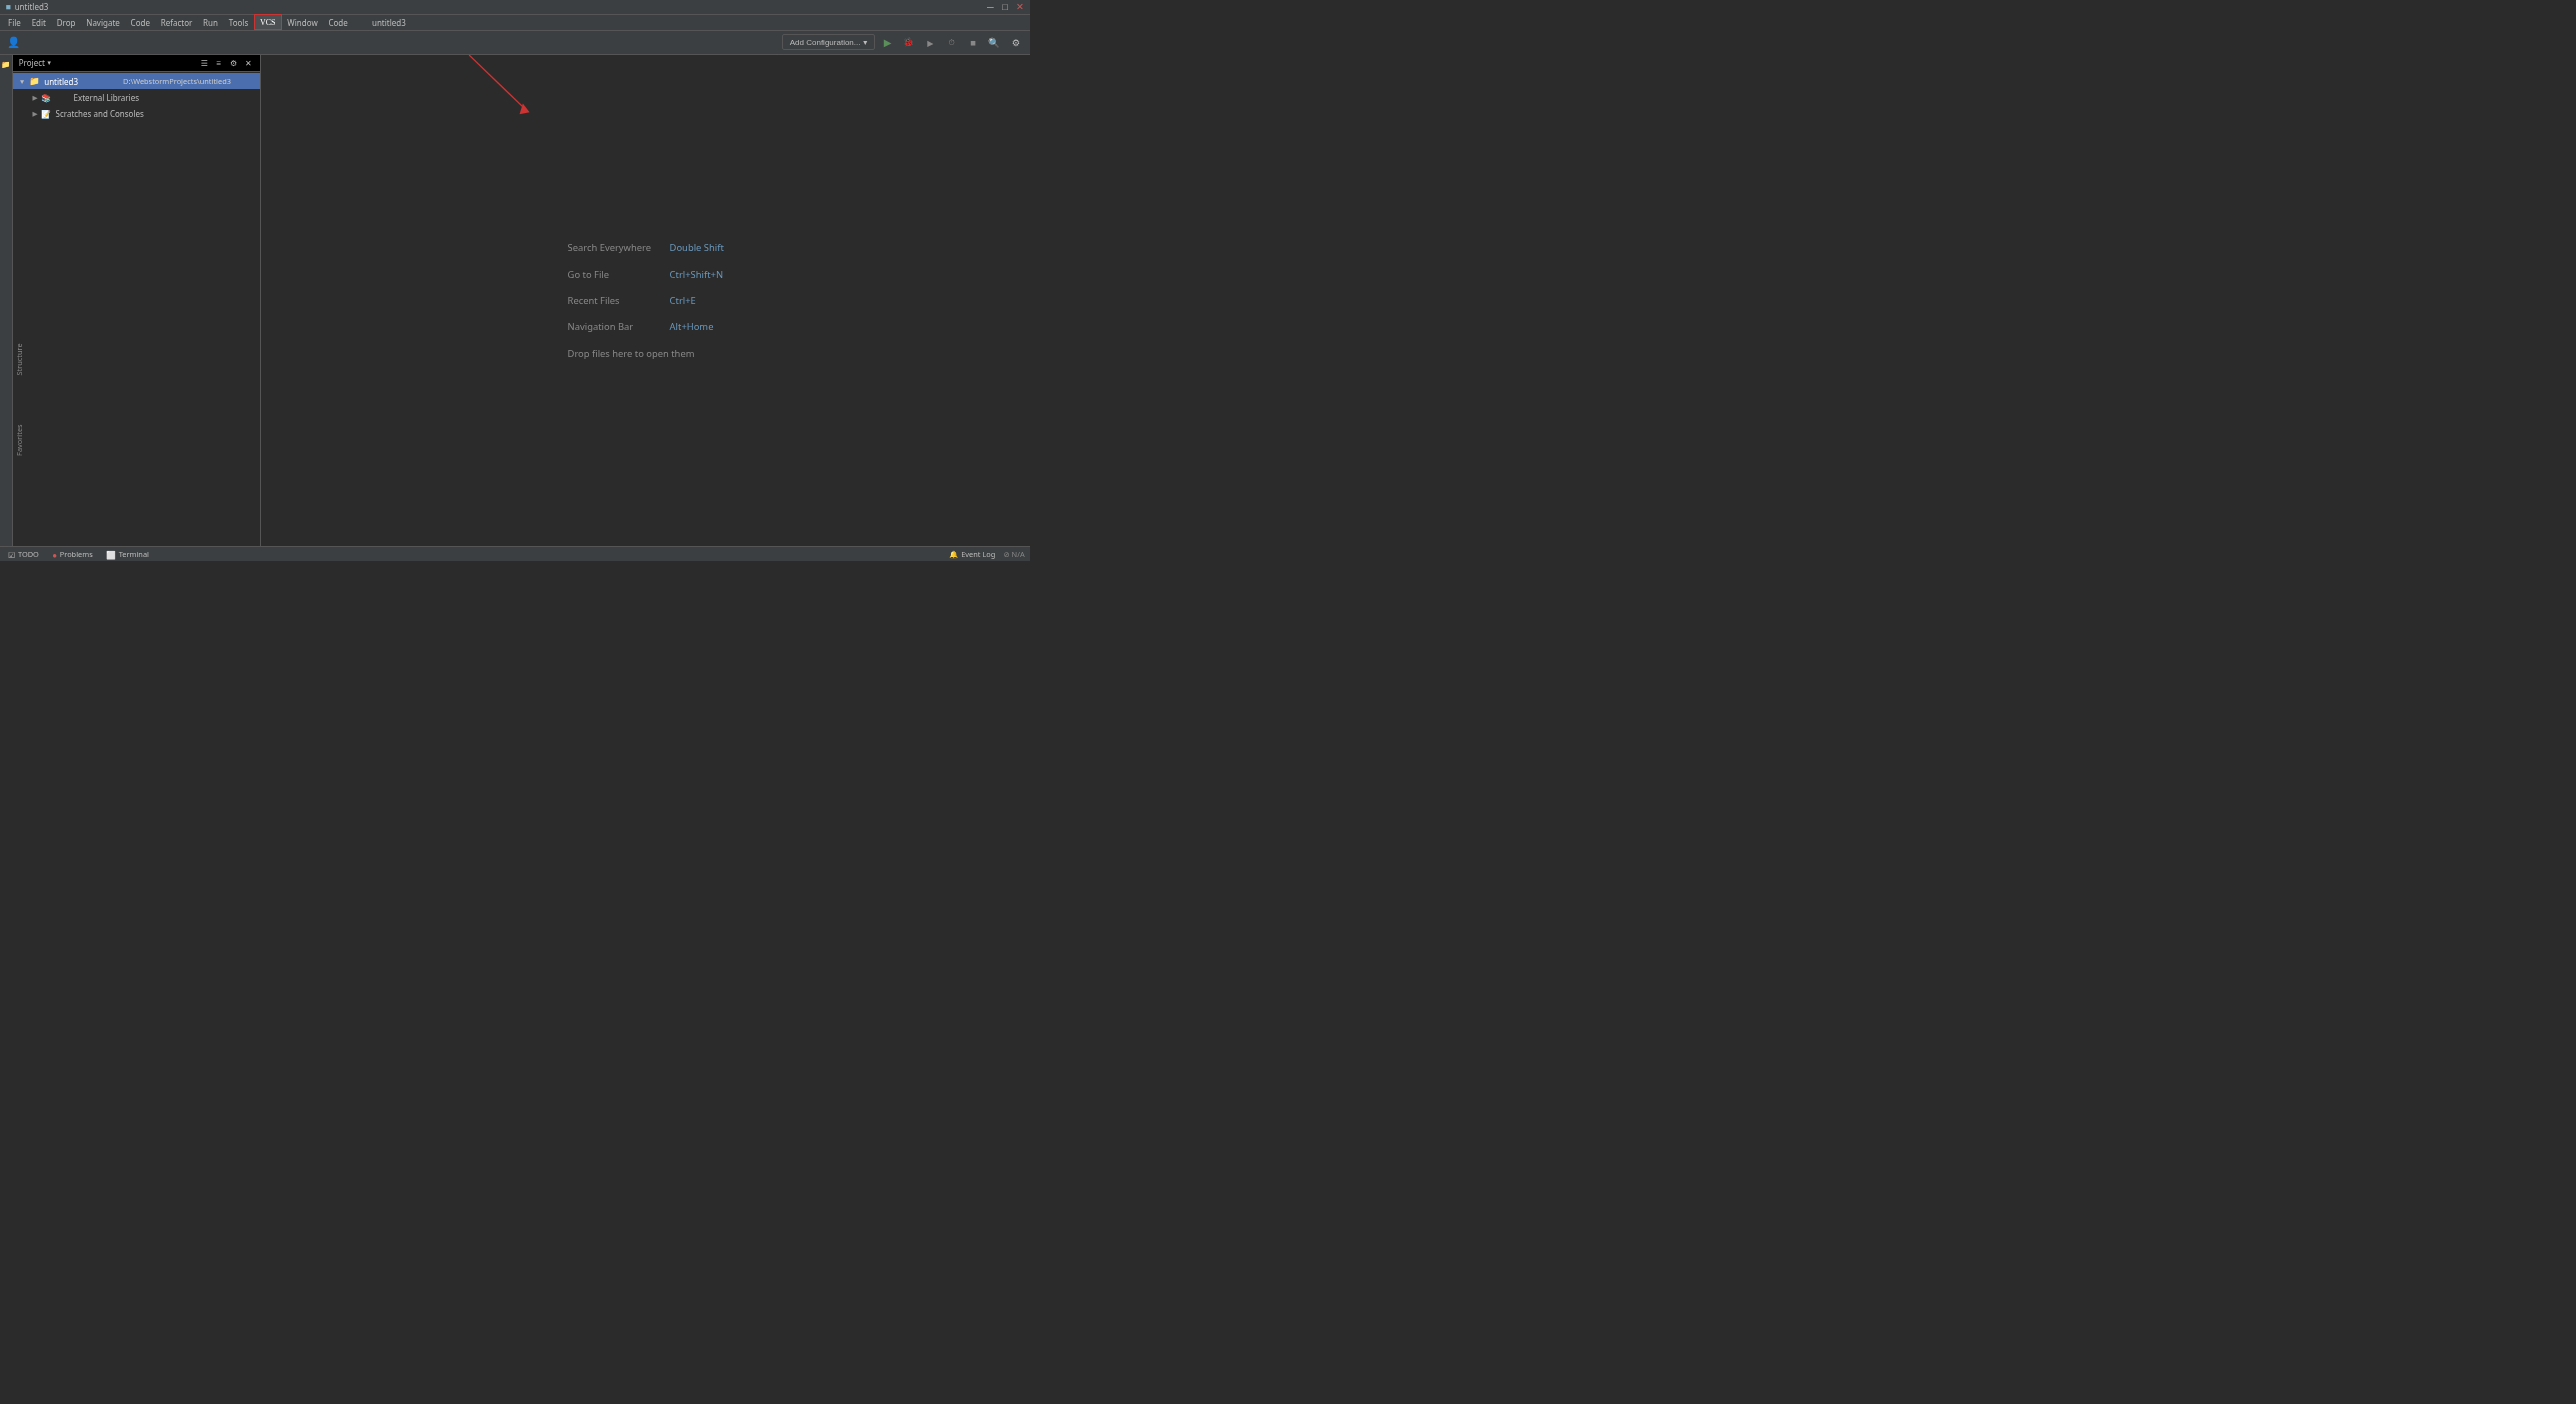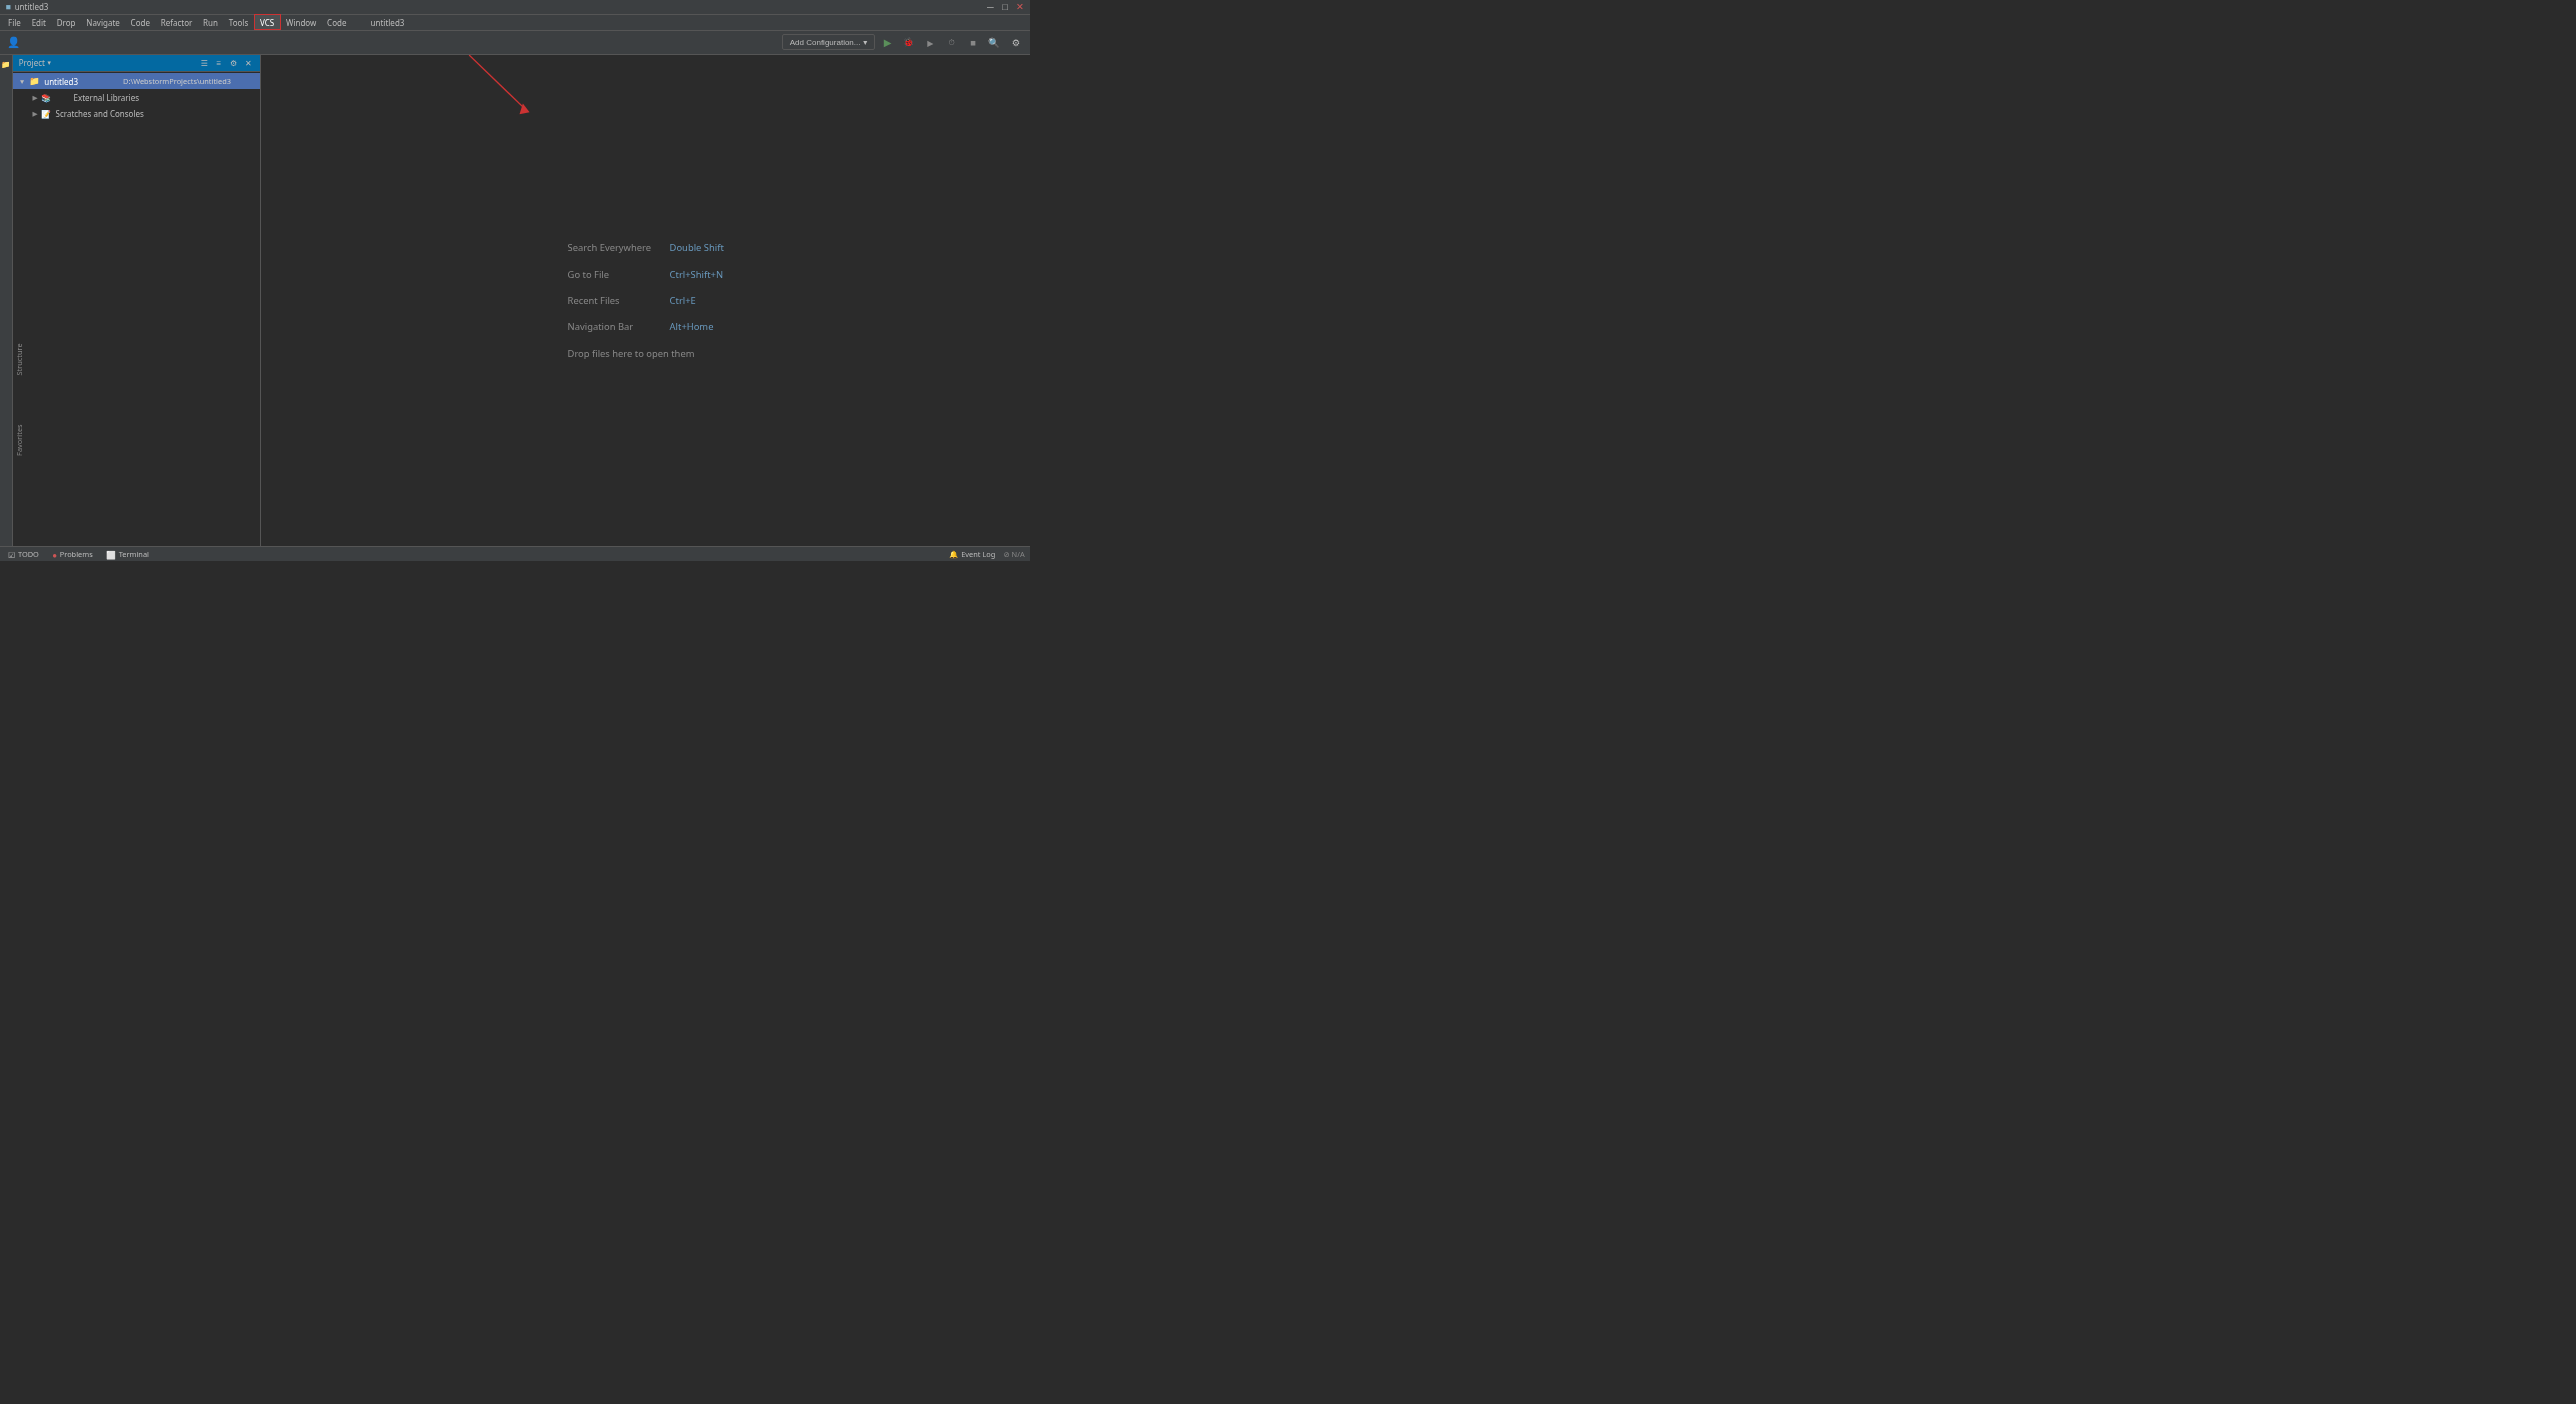--- a/index.html
+++ b/index.html
@@ -166,21 +166,21 @@
     #project-panel {
       width: 248px;
       background: #2b2b2b;
       border-right: 0.7px solid #555;
       display: flex;
       flex-direction: column;
     }
 
     #project-panel-header {
       height: 17.4px;
-      background: #0369a1;
+      background: #000000;
       display: flex;
       align-items: center;
       justify-content: space-between;
       padding: 0 5.4px;
       border-bottom: 0.7px solid #555;
     }
 
     #project-panel-title {
       display: flex;
       align-items: center;
@@ -336,21 +336,21 @@
 
 <div id="menu-bar">
   <div class="menu-item">File</div>
   <div class="menu-item">Edit</div>
   <div class="menu-item">Drop</div>
   <div class="menu-item">Navigate</div>
   <div class="menu-item">Code</div>
   <div class="menu-item">Refactor</div>
   <div class="menu-item">Run</div>
   <div class="menu-item">Tools</div>
-  <div class="menu-item active" style="border: 0.7px solid #cc3333; color:#ffffff;">VCS</div>
+  <div class="menu-item active" style="border: 0.7px solid #cc3333; color:#ffffff;font-family:Liberation Serif, serif;">VCS</div>
   <div class="menu-item">Window</div>
   <div class="menu-item">Code</div>
   <div class="menu-item" style="margin-left: 13.4px;">untitled3</div>
 </div>
 
 <div id="toolbar">
   <div id="toolbar-left">
 
     <div class="toolbar-btn" style="font-size:10.7px; color:#888;">👤</div>
   </div>

